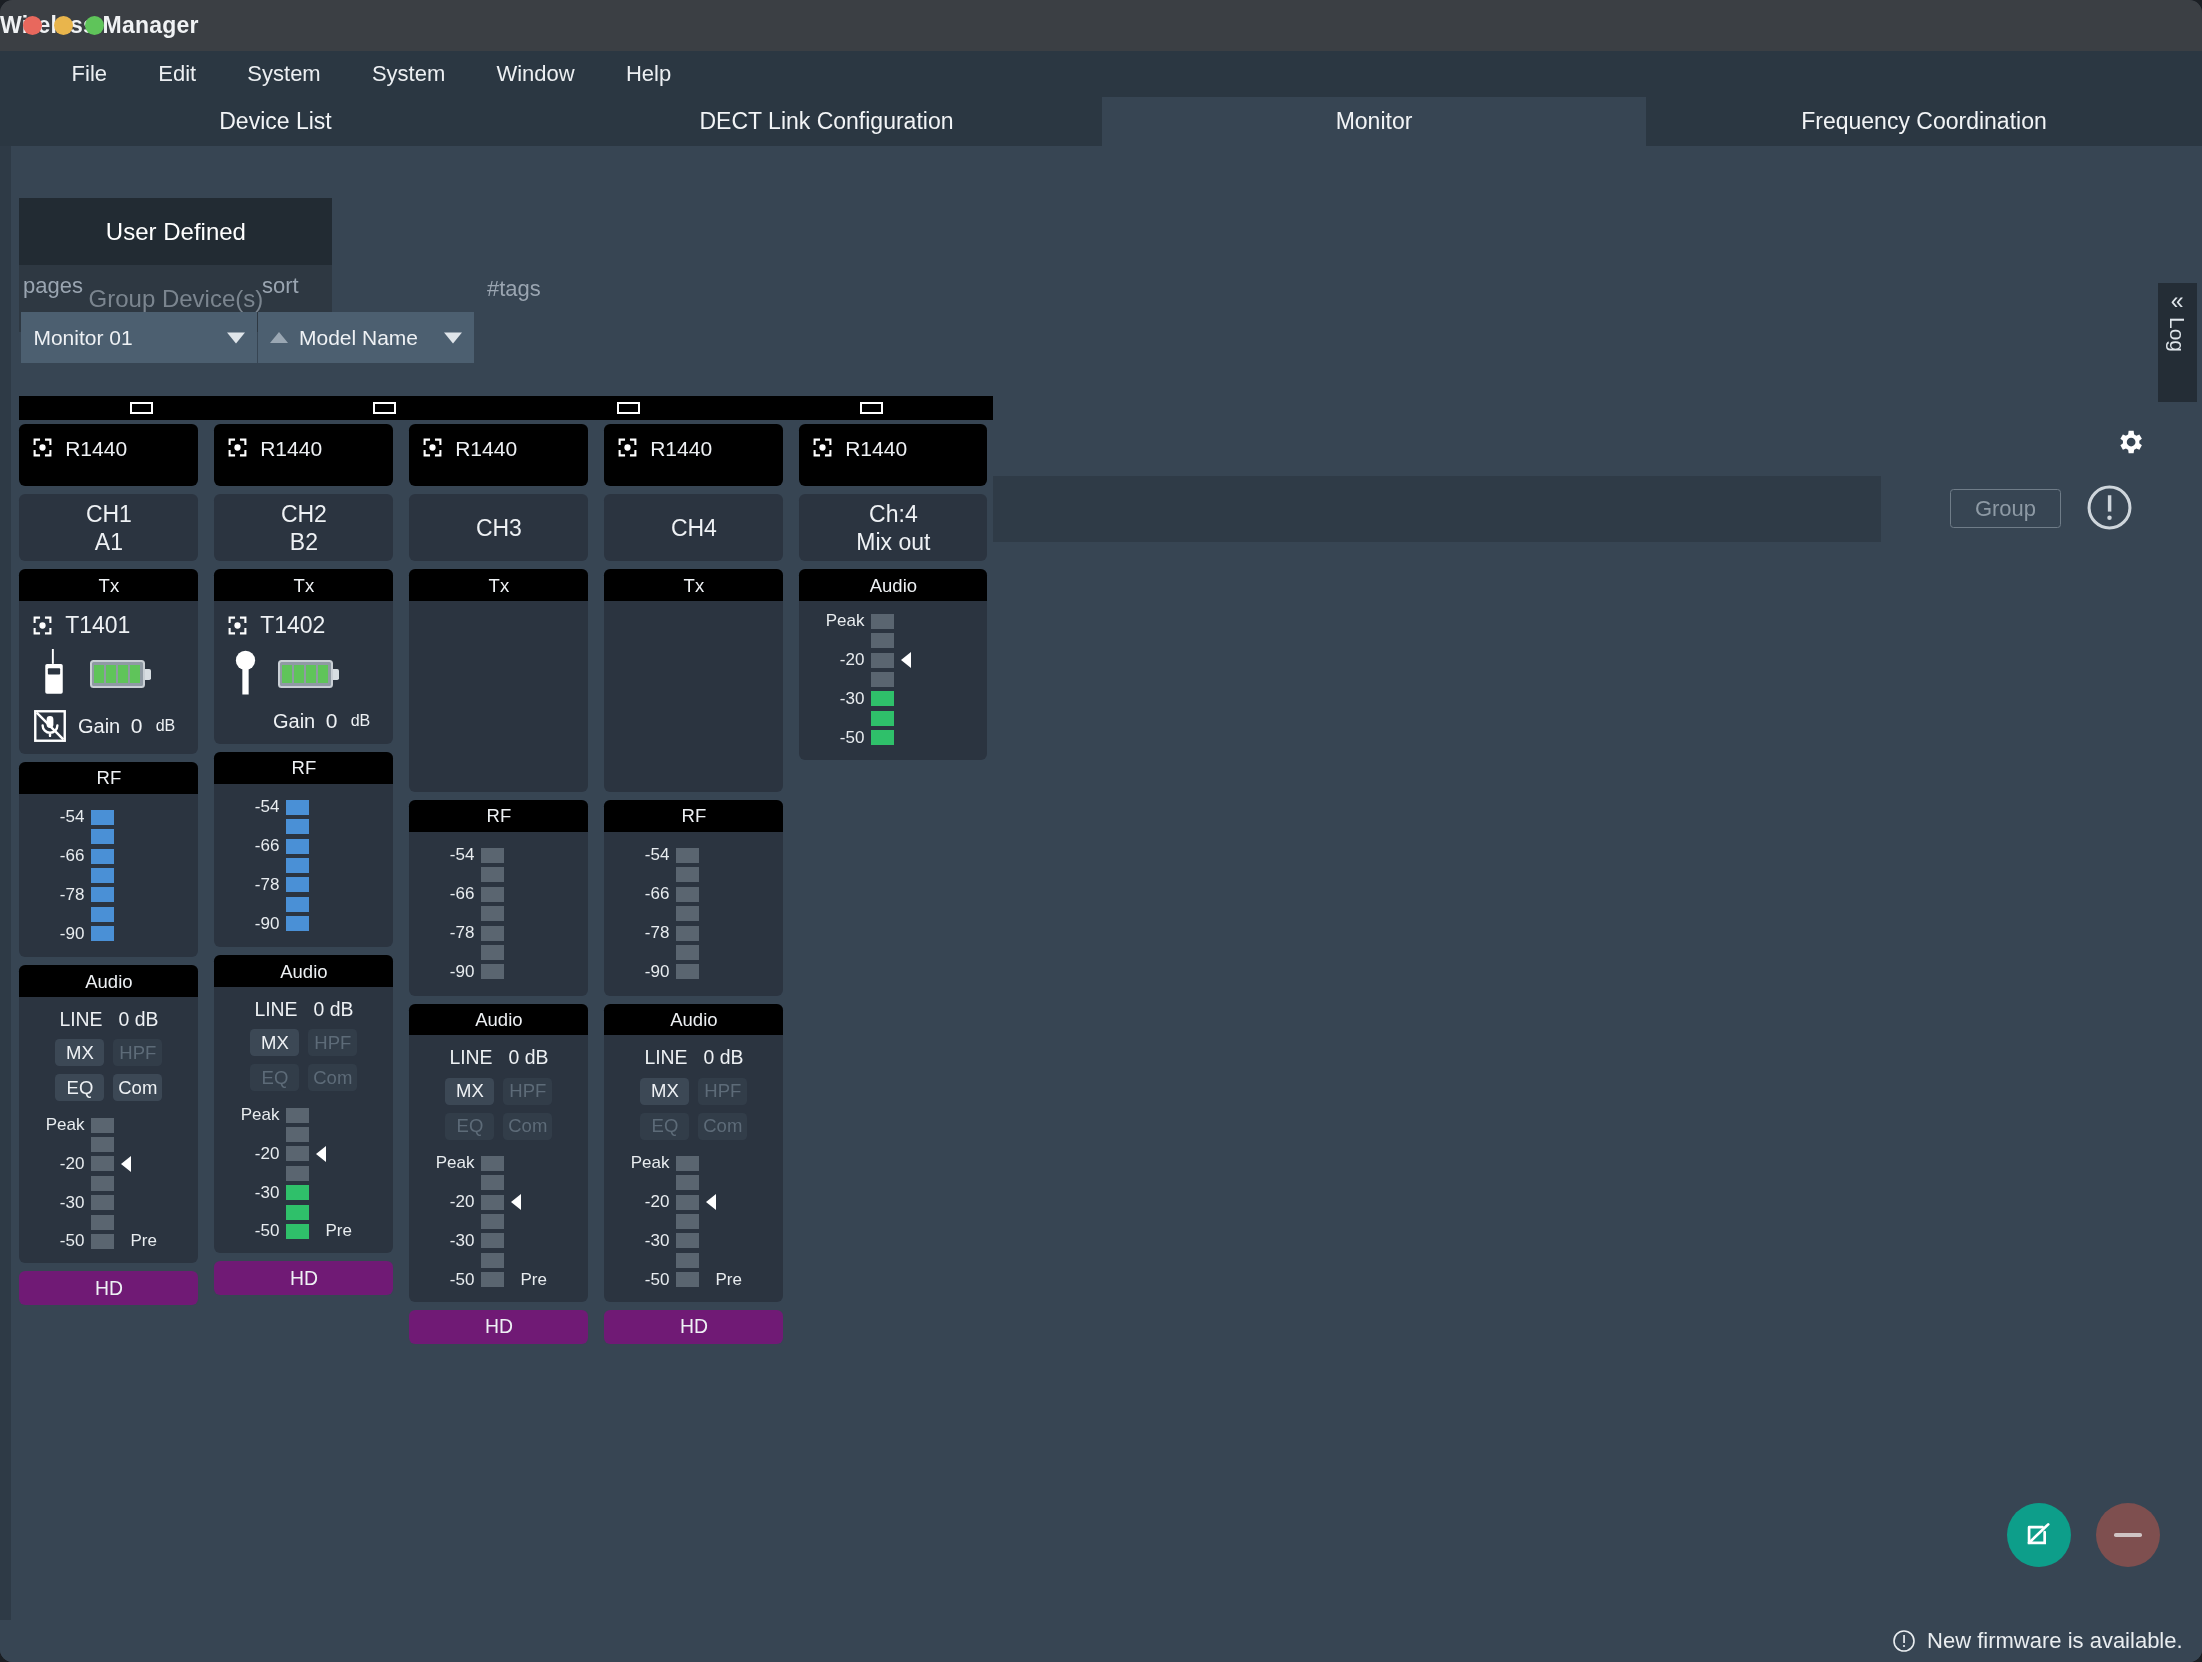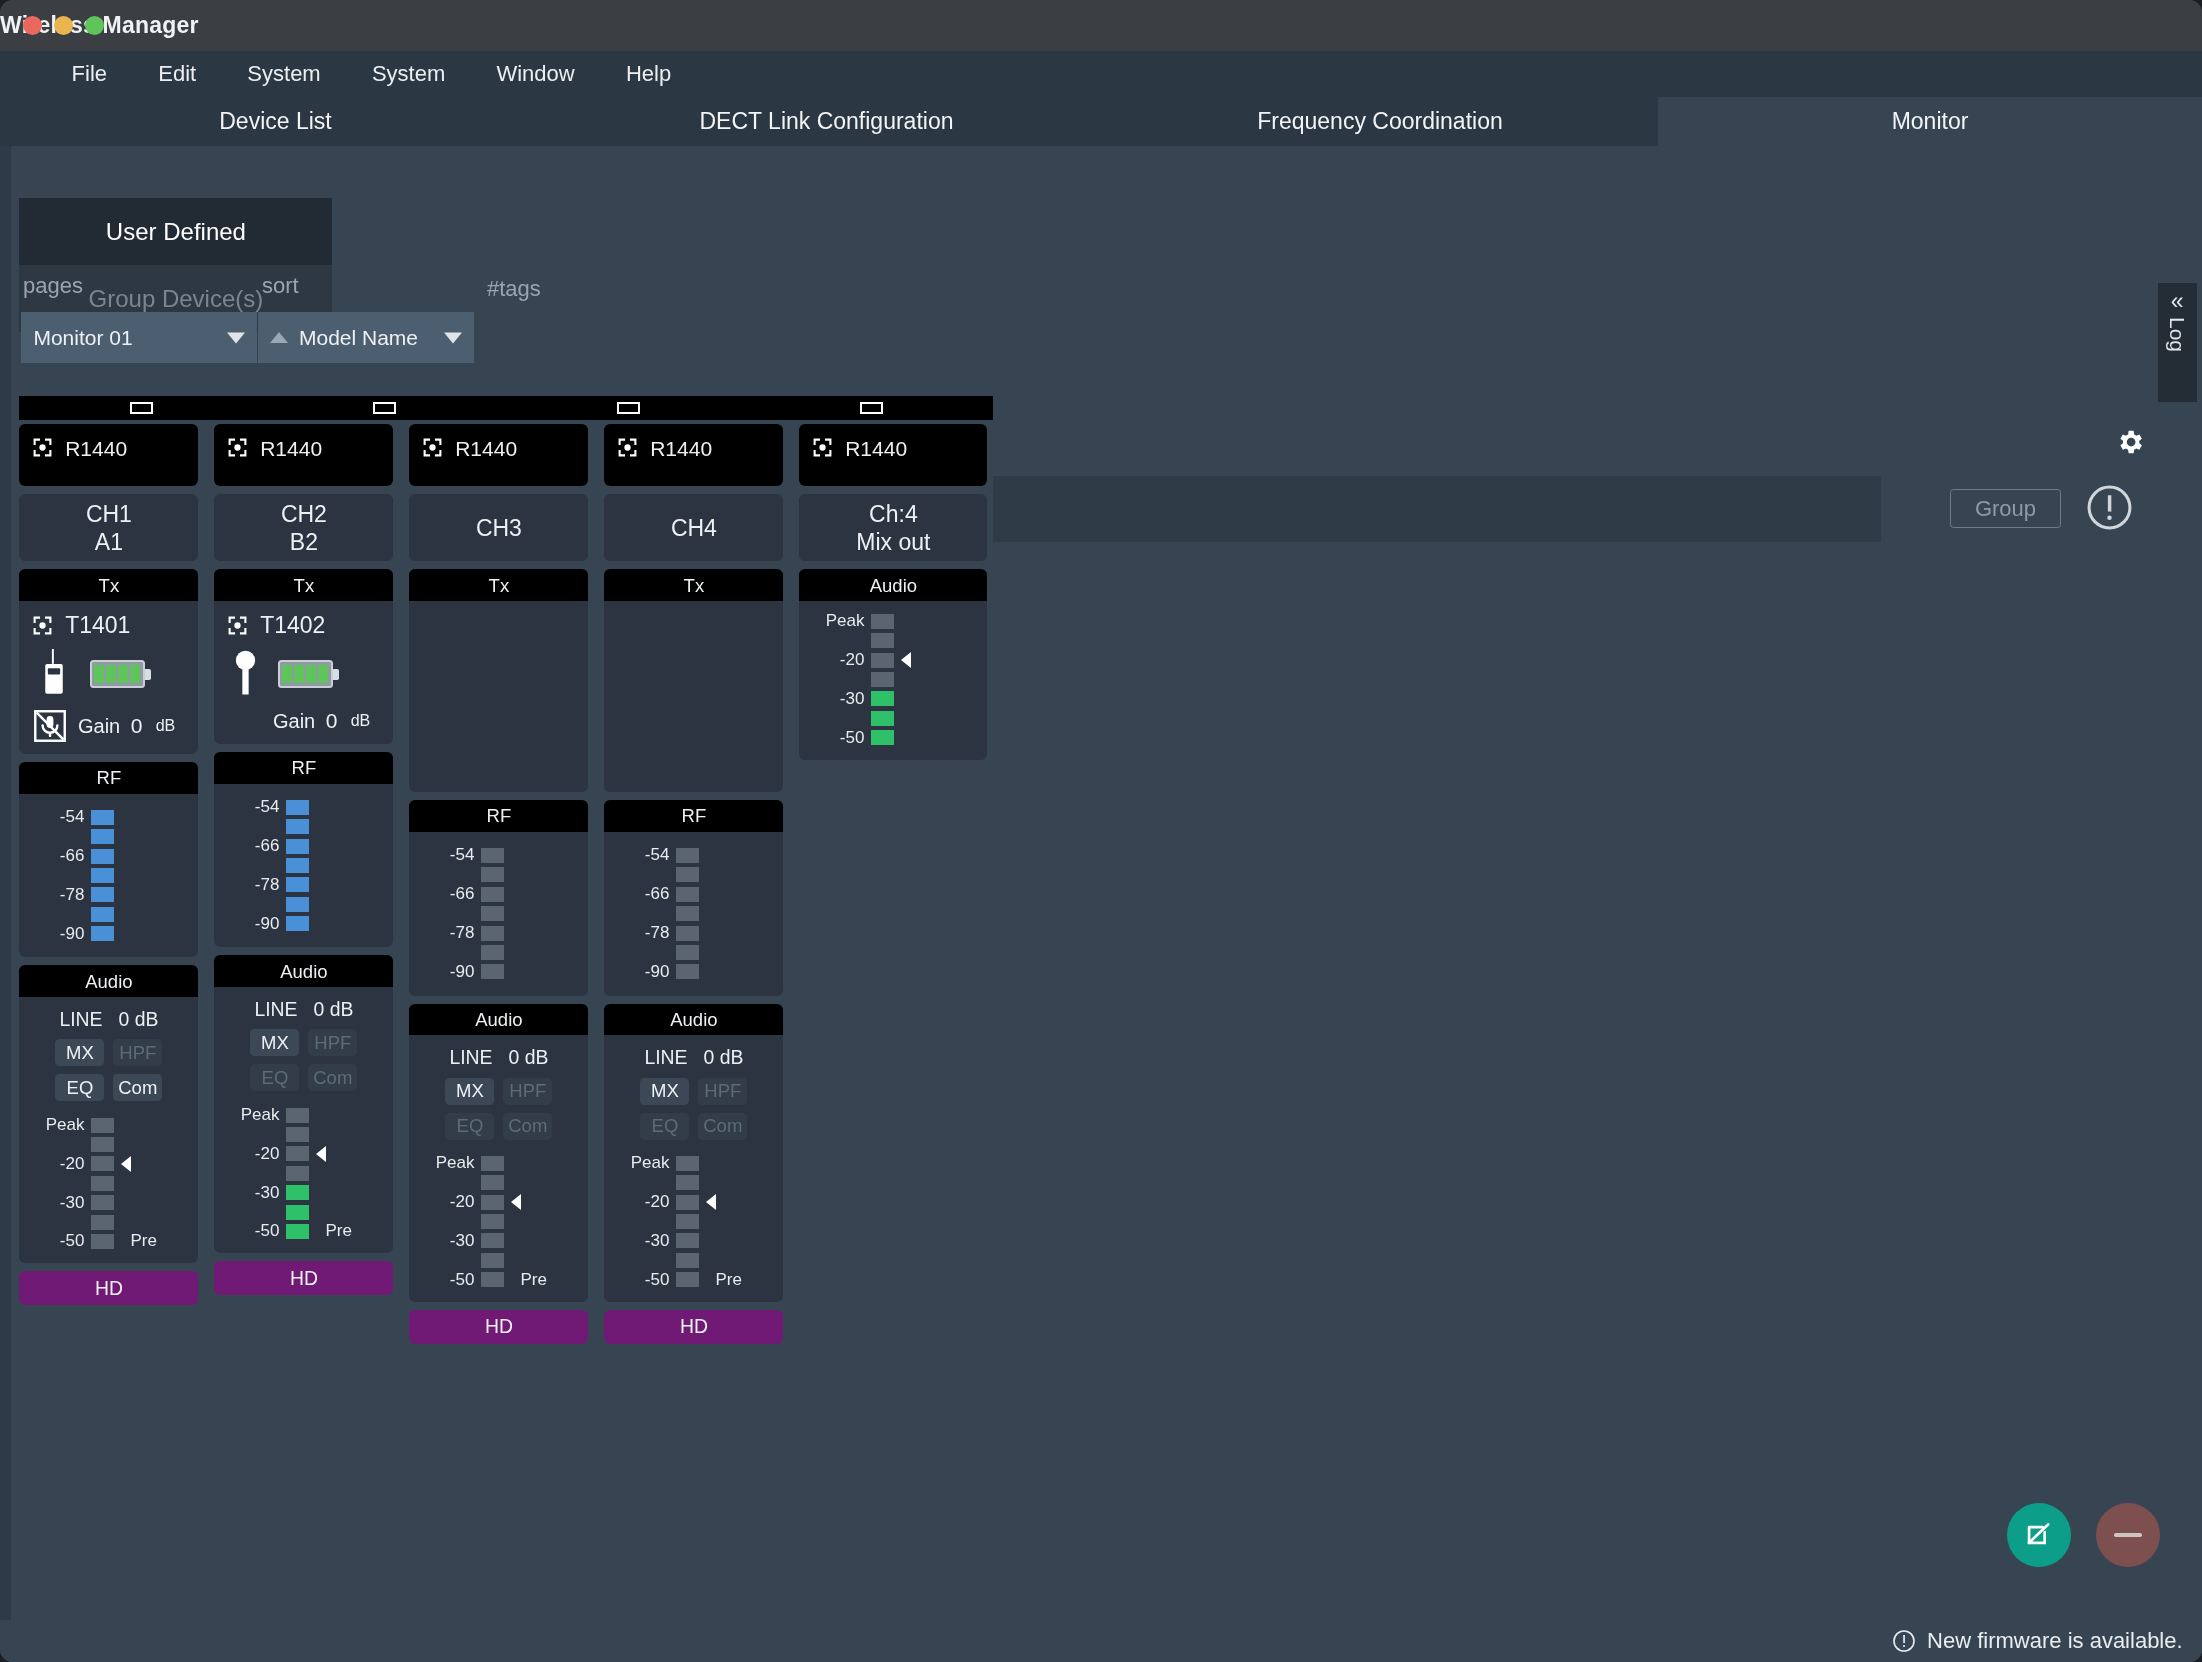--- a/index.html
+++ b/index.html
@@ -225,22 +225,22 @@
     <div class="menuitem">Edit</div>
     <div class="menuitem">System</div>
     <div class="menuitem">System</div>
     <div class="menuitem">Window</div>
     <div class="menuitem">Help</div>
   </div>
 
   <div class="maintabs">
     <div class="maintab t1">Device List</div>
     <div class="maintab t2">DECT Link Configuration</div>
+    <div class="maintab active">Monitor</div>
     <div class="maintab t3">Frequency Coordination</div>
-    <div class="maintab active">Monitor</div>
   </div>
 
   <div class="content">
 
     <div class="leftstrip"></div>
 
     <div class="subtabs">
       <div class="subtab active">User Defined</div>
       <div class="subtab inactive">Group Device(s)</div>
     </div>

